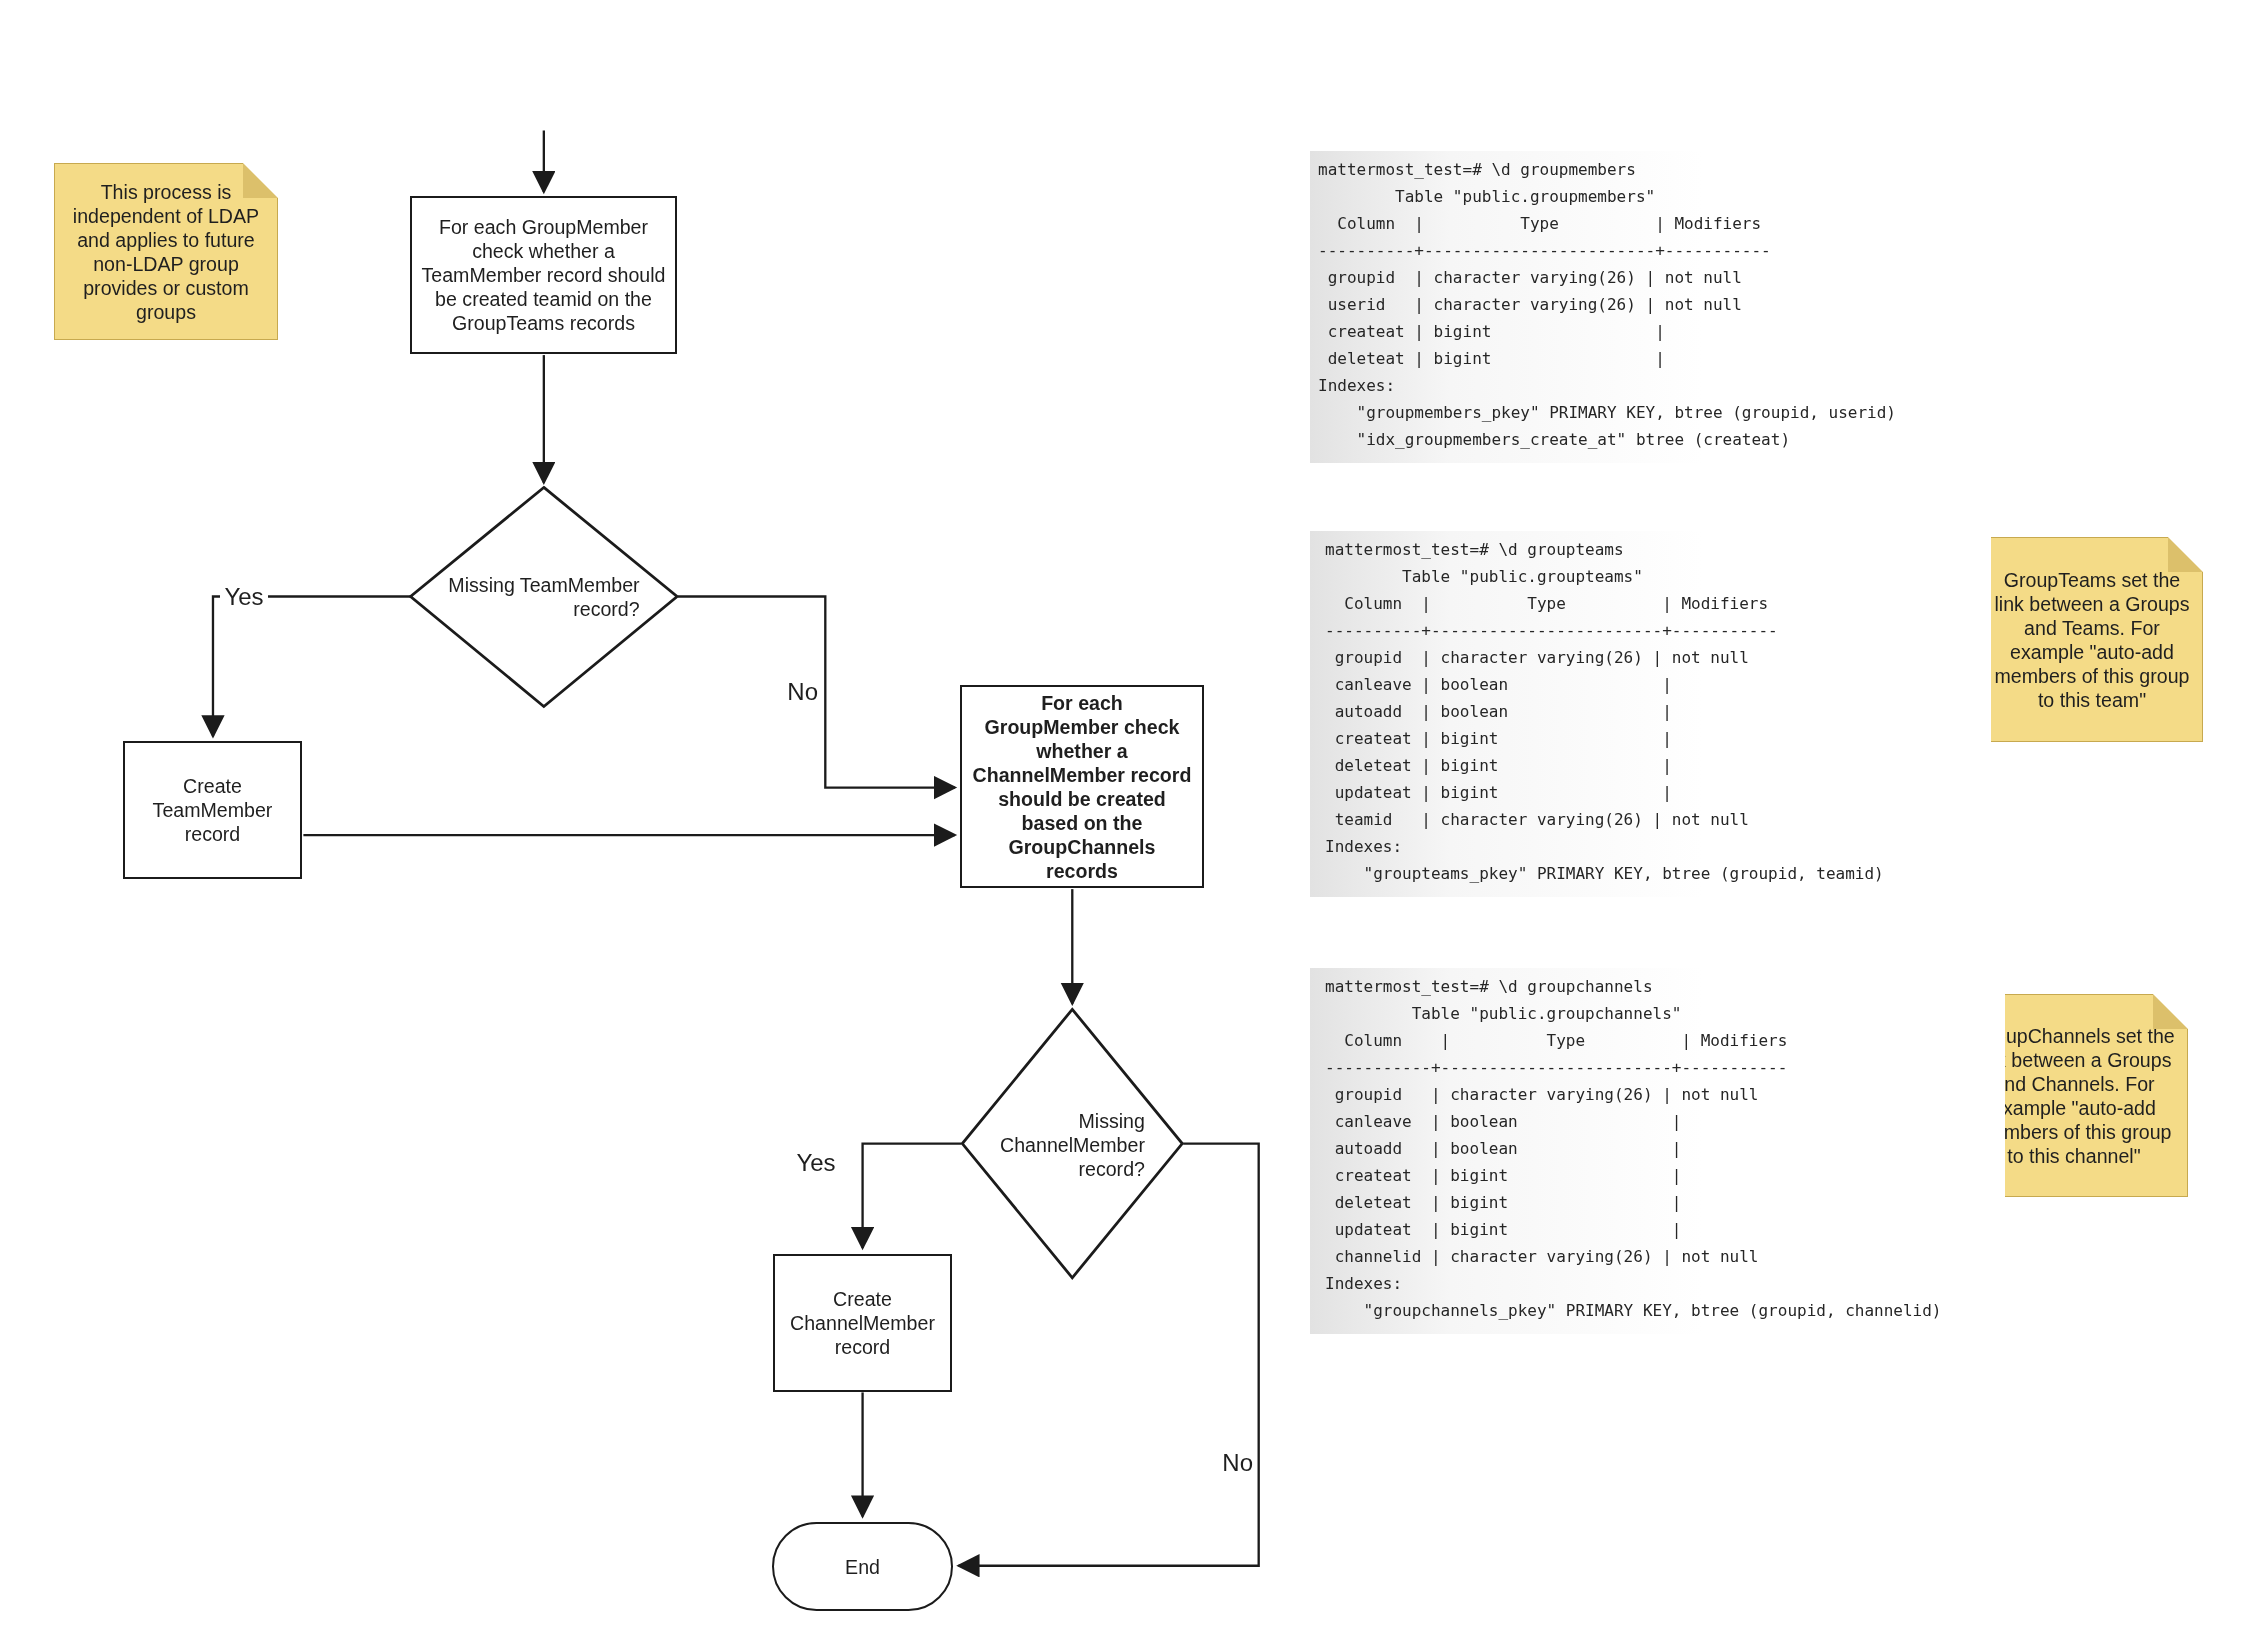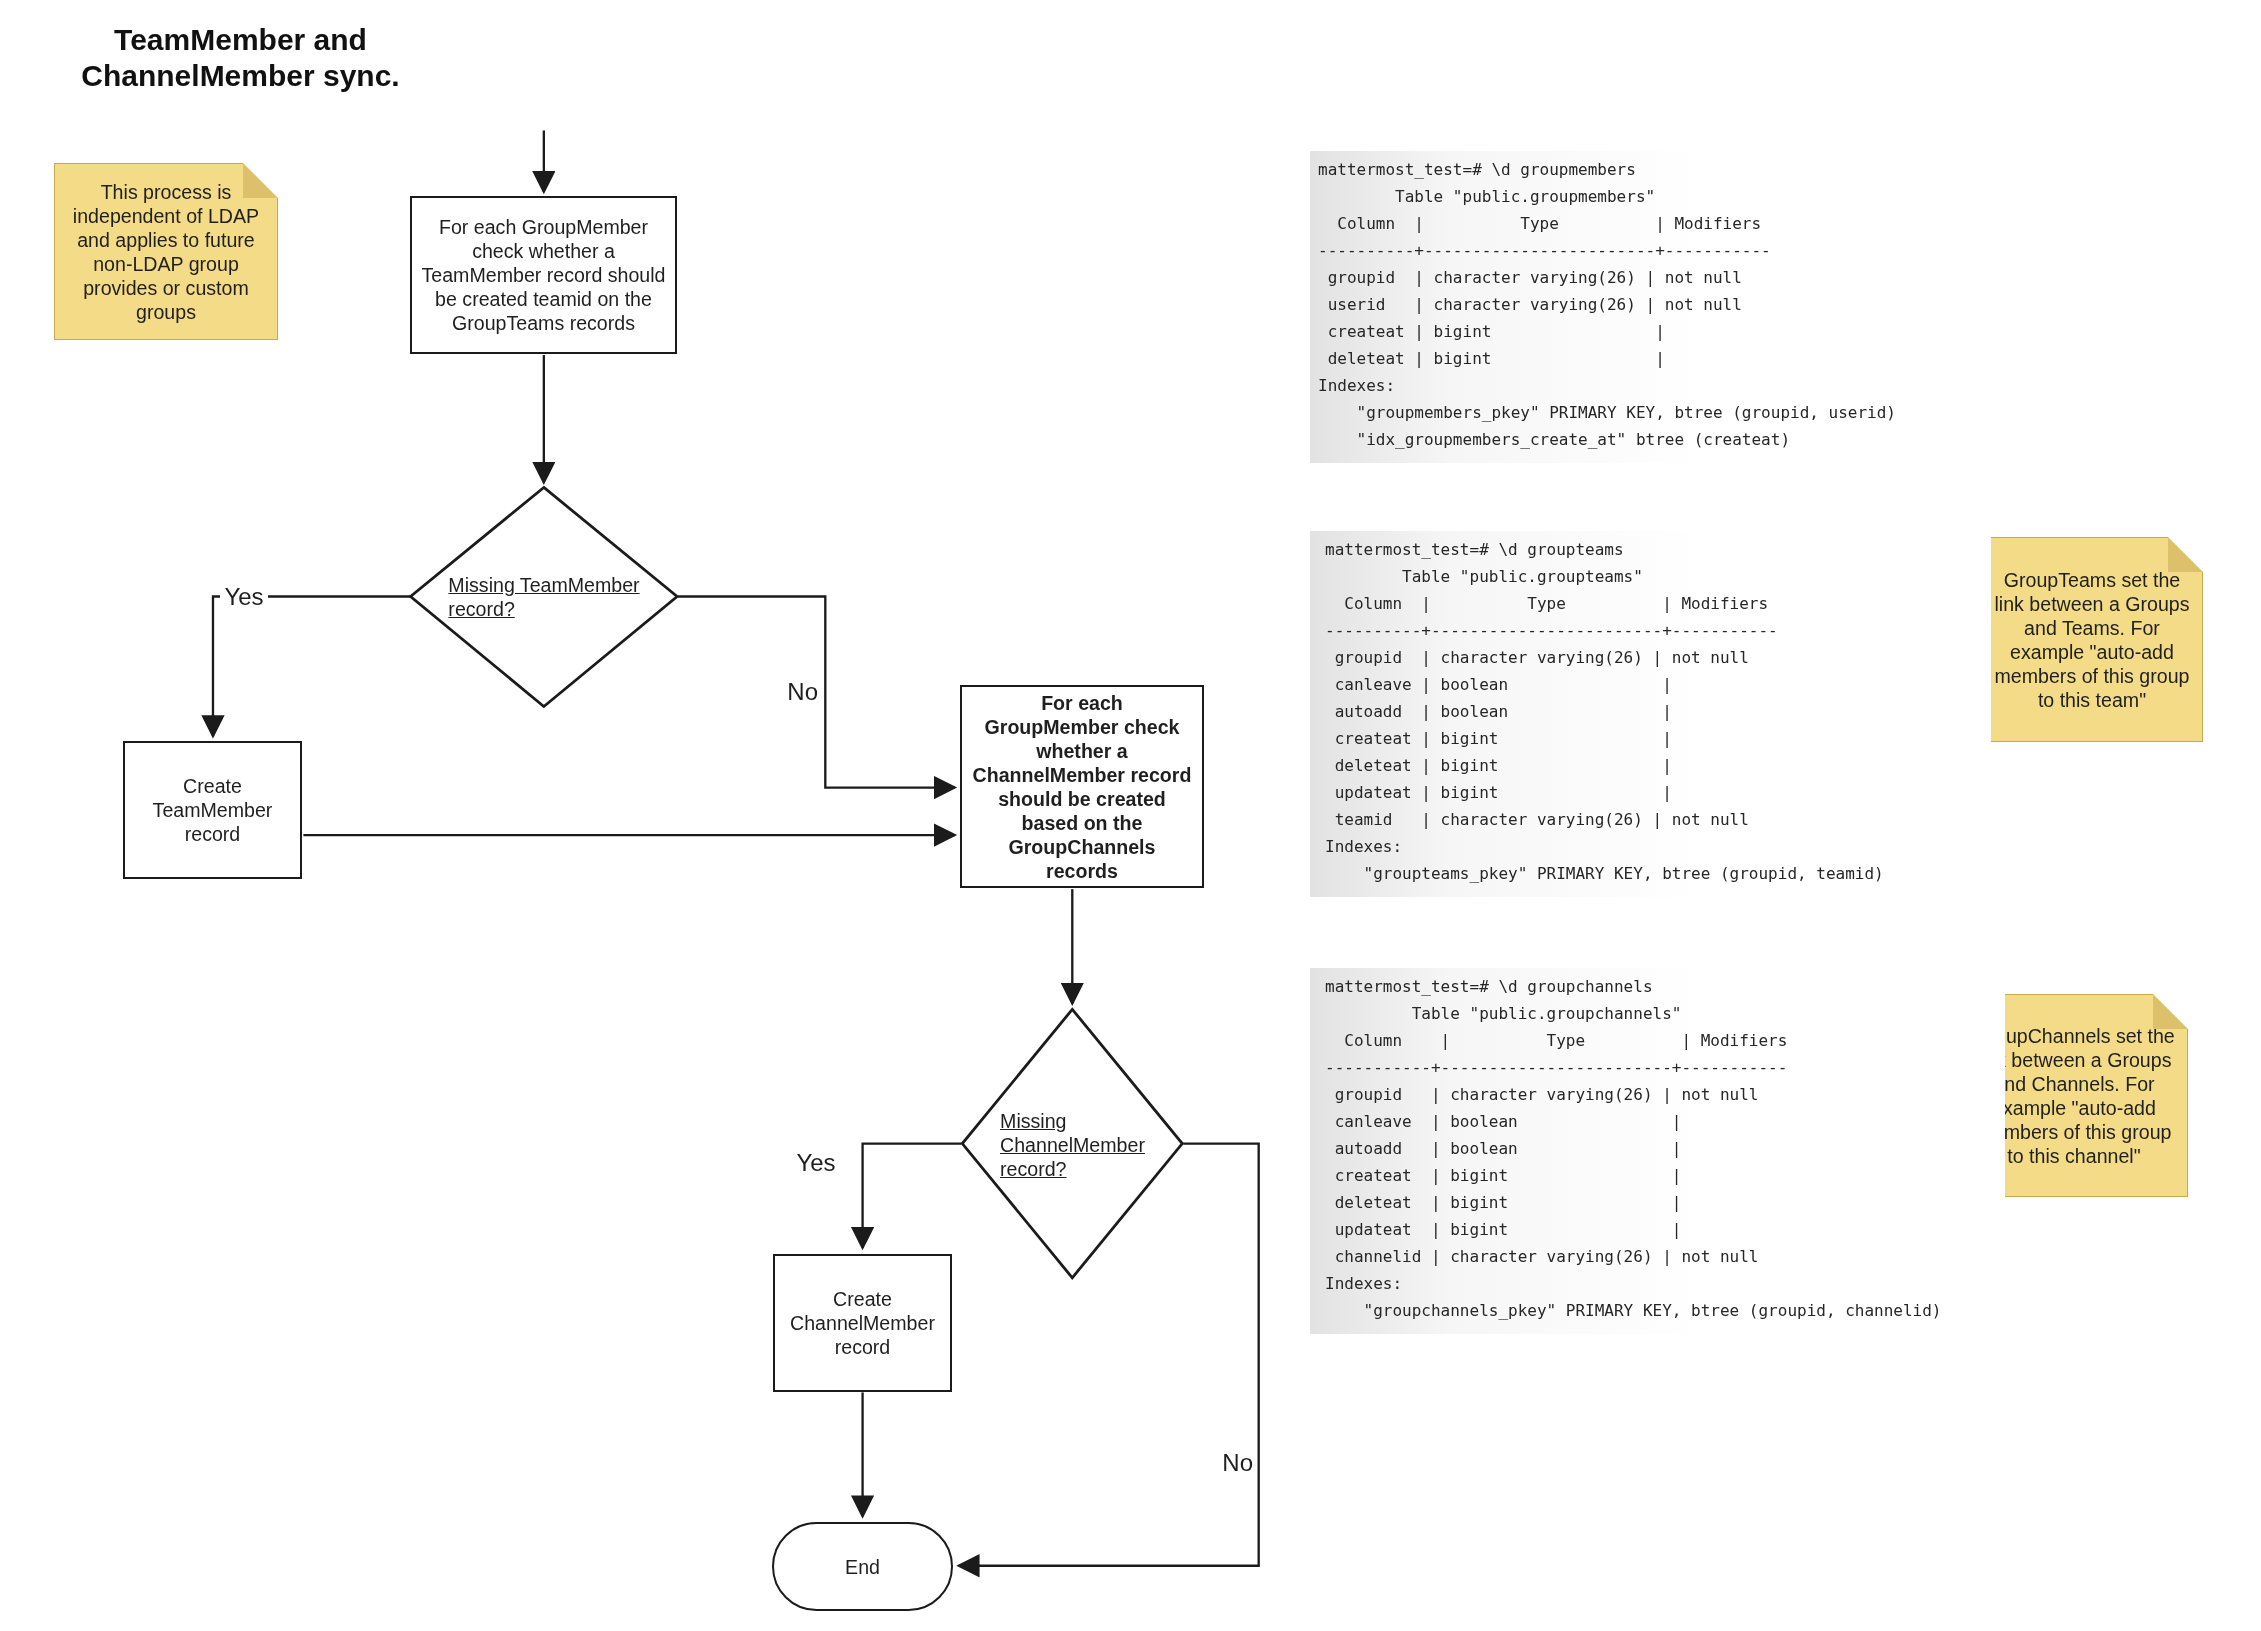--- a/index.html
+++ b/index.html
@@ -42,22 +42,22 @@
   }
   .terminator { border-radius:45px; border-width:2.3px; }
   #node-start   { left:453px;  top:45px;   width:181px; height:86px;  }
   #node-box1    { left:410px;  top:196px;  width:267px; height:158px; }
   #node-boxtm   { left:123px;  top:741px;  width:179px; height:138px; }
   #node-box2    { left:960px; top:685px;  width:244px; height:203px;font-weight:bold; }
   #node-box3    { left:773px;  top:1254px; width:179px; height:138px; }
   #node-end     { left:772px;  top:1522px; width:181px; height:89px;  }
 
   .diamond-label {
-    display:flex; align-items:center; justify-content:center; text-align:left;
-    font-size:19.6px; line-height:24px; white-space:pre-line;text-decoration:underline;
+    display:flex; align-items:center; justify-content:center; text-align:right;
+    font-size:19.6px; line-height:24px; white-space:pre-line;
   }
   #label-d1 { left:404px;  top:560px;  width:280px; height:73px; }
   #label-d2 { left:970px; top:1100px; width:205px; height:89px; }
 
   .edge-label { font-size:24px; line-height:24px; }
   #edge-yes1 { left:220px;  top:585px;  width:48px; text-align:center; background:#ffffff; }
   #edge-no1  { left:781px;  top:680px;  width:37px; text-align:right; }
   #edge-yes2 { left:792px;  top:1151px; width:48px; text-align:center; }
   #edge-no2  { left:1208px; top:1451px; width:45px; text-align:right; }
 
@@ -97,22 +97,20 @@
     <polyline points="583,381 583,518" marker-end="url(#arr)"></polyline>
     <polyline points="440,640 228,640 228,790" marker-end="url(#arr)"></polyline>
     <polyline points="325,896 1024,896" marker-end="url(#arr)"></polyline>
     <polyline points="727,640 885,640 885,845 1024,845" marker-end="url(#arr)"></polyline>
     <polyline points="1150,954 1150,1077" marker-end="url(#arr)"></polyline>
     <polyline points="1031,1227 925,1227 925,1339" marker-end="url(#arr)"></polyline>
     <polyline points="925,1494 925,1627" marker-end="url(#arr)"></polyline>
     <polyline points="1269,1227 1350,1227 1350,1680 1028,1680" marker-end="url(#arr)"></polyline>
   </svg>
 
-  <div class="abs diagram-title">TeamMember and
-ChannelMember sync.</div>
 
   <div id="note-ldap" class="abs note">
     <div class="fold"></div>
     <span>This process is
 independent of LDAP
 and applies to future
 non-LDAP group
 provides or custom
 groups</span>
   </div>

